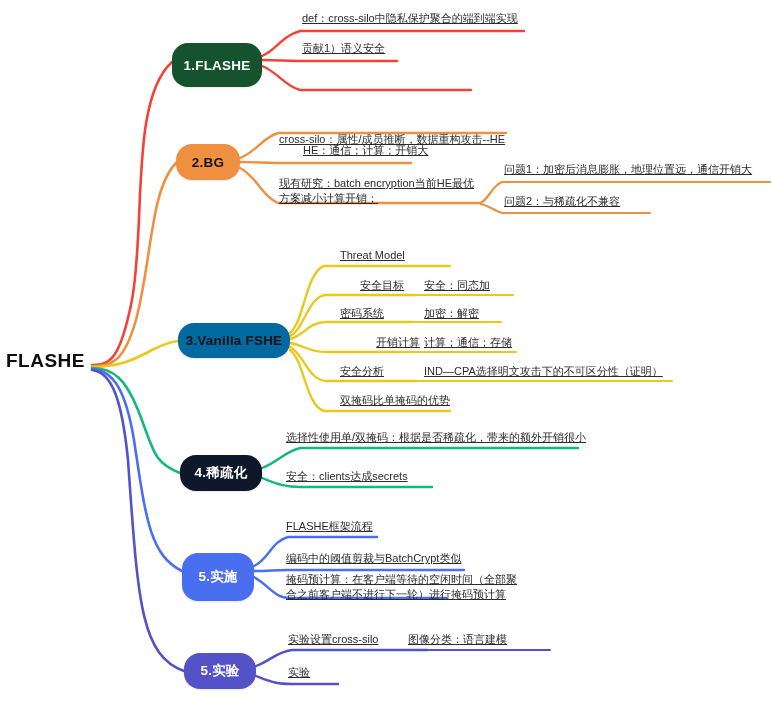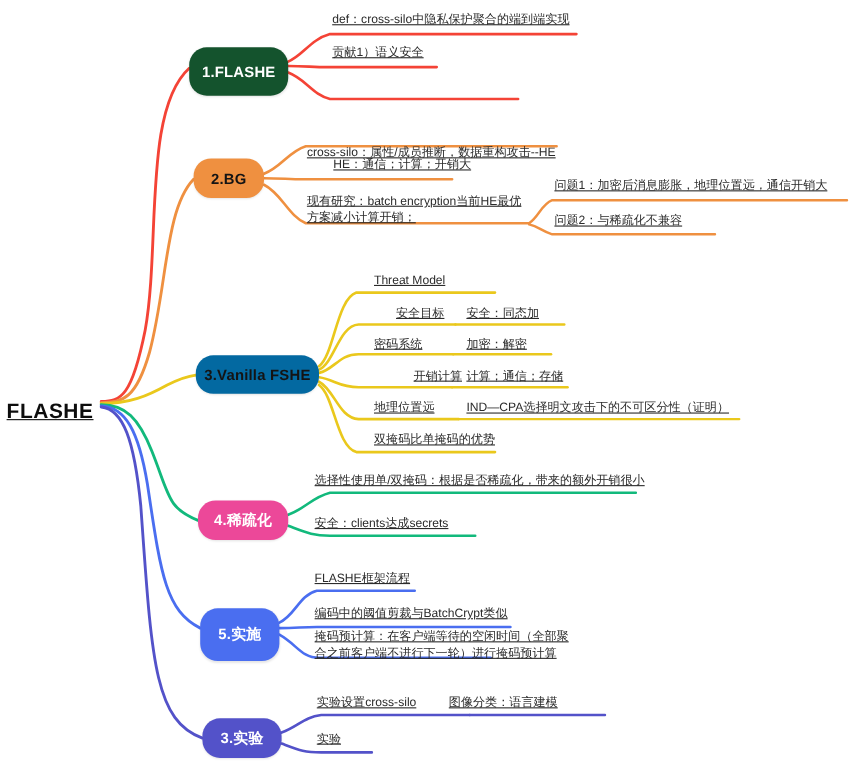--- a/index.html
+++ b/index.html
@@ -17,27 +17,26 @@
   }
   #edges {
     position: absolute;
     left: 0; top: 0;
     width: 772px; height: 709px;
     pointer-events: none;
   }
   
   .root-node {
     position: absolute;
-    left: 6px; top: 364px;
+    left: 6px; top: 350px;
     font-size: 19px;
     font-weight: bold;
     letter-spacing: .5px;
     color: #0d0d0d;
     white-space: nowrap;
-    text-decoration: underline;
   }
   
   .pill {
     position: absolute;
     display: flex;
     align-items: center;
     justify-content: center;
     border-radius: 16px;
     color: #ffffff;
     font-weight: bold;
@@ -128,47 +127,47 @@
   </div>
 
   <div class="pill dark-text" style="left:176px; top:144px; width:64px; height:36px; background:#ef9040;">
     <span>2.BG</span>
   </div>
 
   <div class="pill dark-text" style="left:178px; top:323px; width:112px; height:35px; background:#0369a1;">
     <span>3.Vanilla FSHE</span>
   </div>
 
-  <div class="pill" style="left:180px; top:455px; width:82px; height:36px; background:#ec4899;">
+  <div class="pill" style="left:180px; top:455px; width:82px; height:36px; background:#0f172a;">
     <span>4.稀疏化</span>
   </div>
 
   <div class="pill" style="left:182px; top:553px; width:72px; height:48px; background:#4a6ef0;">
     <span>5.实施</span>
   </div>
 
   <div class="pill" style="left:184px; top:653px; width:72px; height:36px; background:#5352c9;">
-    <span>3.实验</span>
+    <span>5.实验</span>
   </div>
 
   <div class="leaf" style="left:302px; top:11px;">def：cross-silo中隐私保护聚合的端到端实现</div>
   <div class="leaf" style="left:302px; top:41px;">贡献1）语义安全</div>
 
   <div class="leaf" style="left:279px; top:113px;margin-top:19px;">cross-silo：属性/成员推断，数据重构攻击--HE</div>
   <div class="leaf" style="left:279px; top:143px;padding-left:24px;">HE：通信；计算；开销大</div>
   <div class="leaf wrap" style="left:279px; top:176px; width:200px;">现有研究：batch encryption当前HE最优方案减小计算开销；</div>
 
   <div class="leaf" style="left:504px; top:162px;">问题1：加密后消息膨胀，地理位置远，通信开销大</div>
   <div class="leaf" style="left:504px; top:194px;">问题2：与稀疏化不兼容</div>
 
   <div class="leaf" style="left:340px; top:248px;">Threat Model</div>
   <div class="leaf" style="left:340px; top:278px;margin-left:20px;">安全目标</div>
   <div class="leaf" style="left:340px; top:306px;">密码系统</div>
   <div class="leaf" style="left:340px; top:335px;margin-left:36px;">开销计算</div>
-  <div class="leaf" style="left:340px; top:364px;">地理位置远</div>
+  <div class="leaf" style="left:340px; top:364px;">安全分析</div>
   <div class="leaf" style="left:340px; top:393px;">双掩码比单掩码的优势</div>
 
   <div class="leaf" style="left:424px; top:278px;">安全：同态加</div>
   <div class="leaf" style="left:424px; top:306px;">加密：解密</div>
   <div class="leaf" style="left:424px; top:335px;">计算；通信；存储</div>
   <div class="leaf" style="left:424px; top:364px;">IND—CPA选择明文攻击下的不可区分性（证明）</div>
 
   <div class="leaf" style="left:286px; top:430px;">选择性使用单/双掩码：根据是否稀疏化，带来的额外开销很小</div>
   <div class="leaf" style="left:286px; top:469px;">安全：clients达成secrets</div>
 

